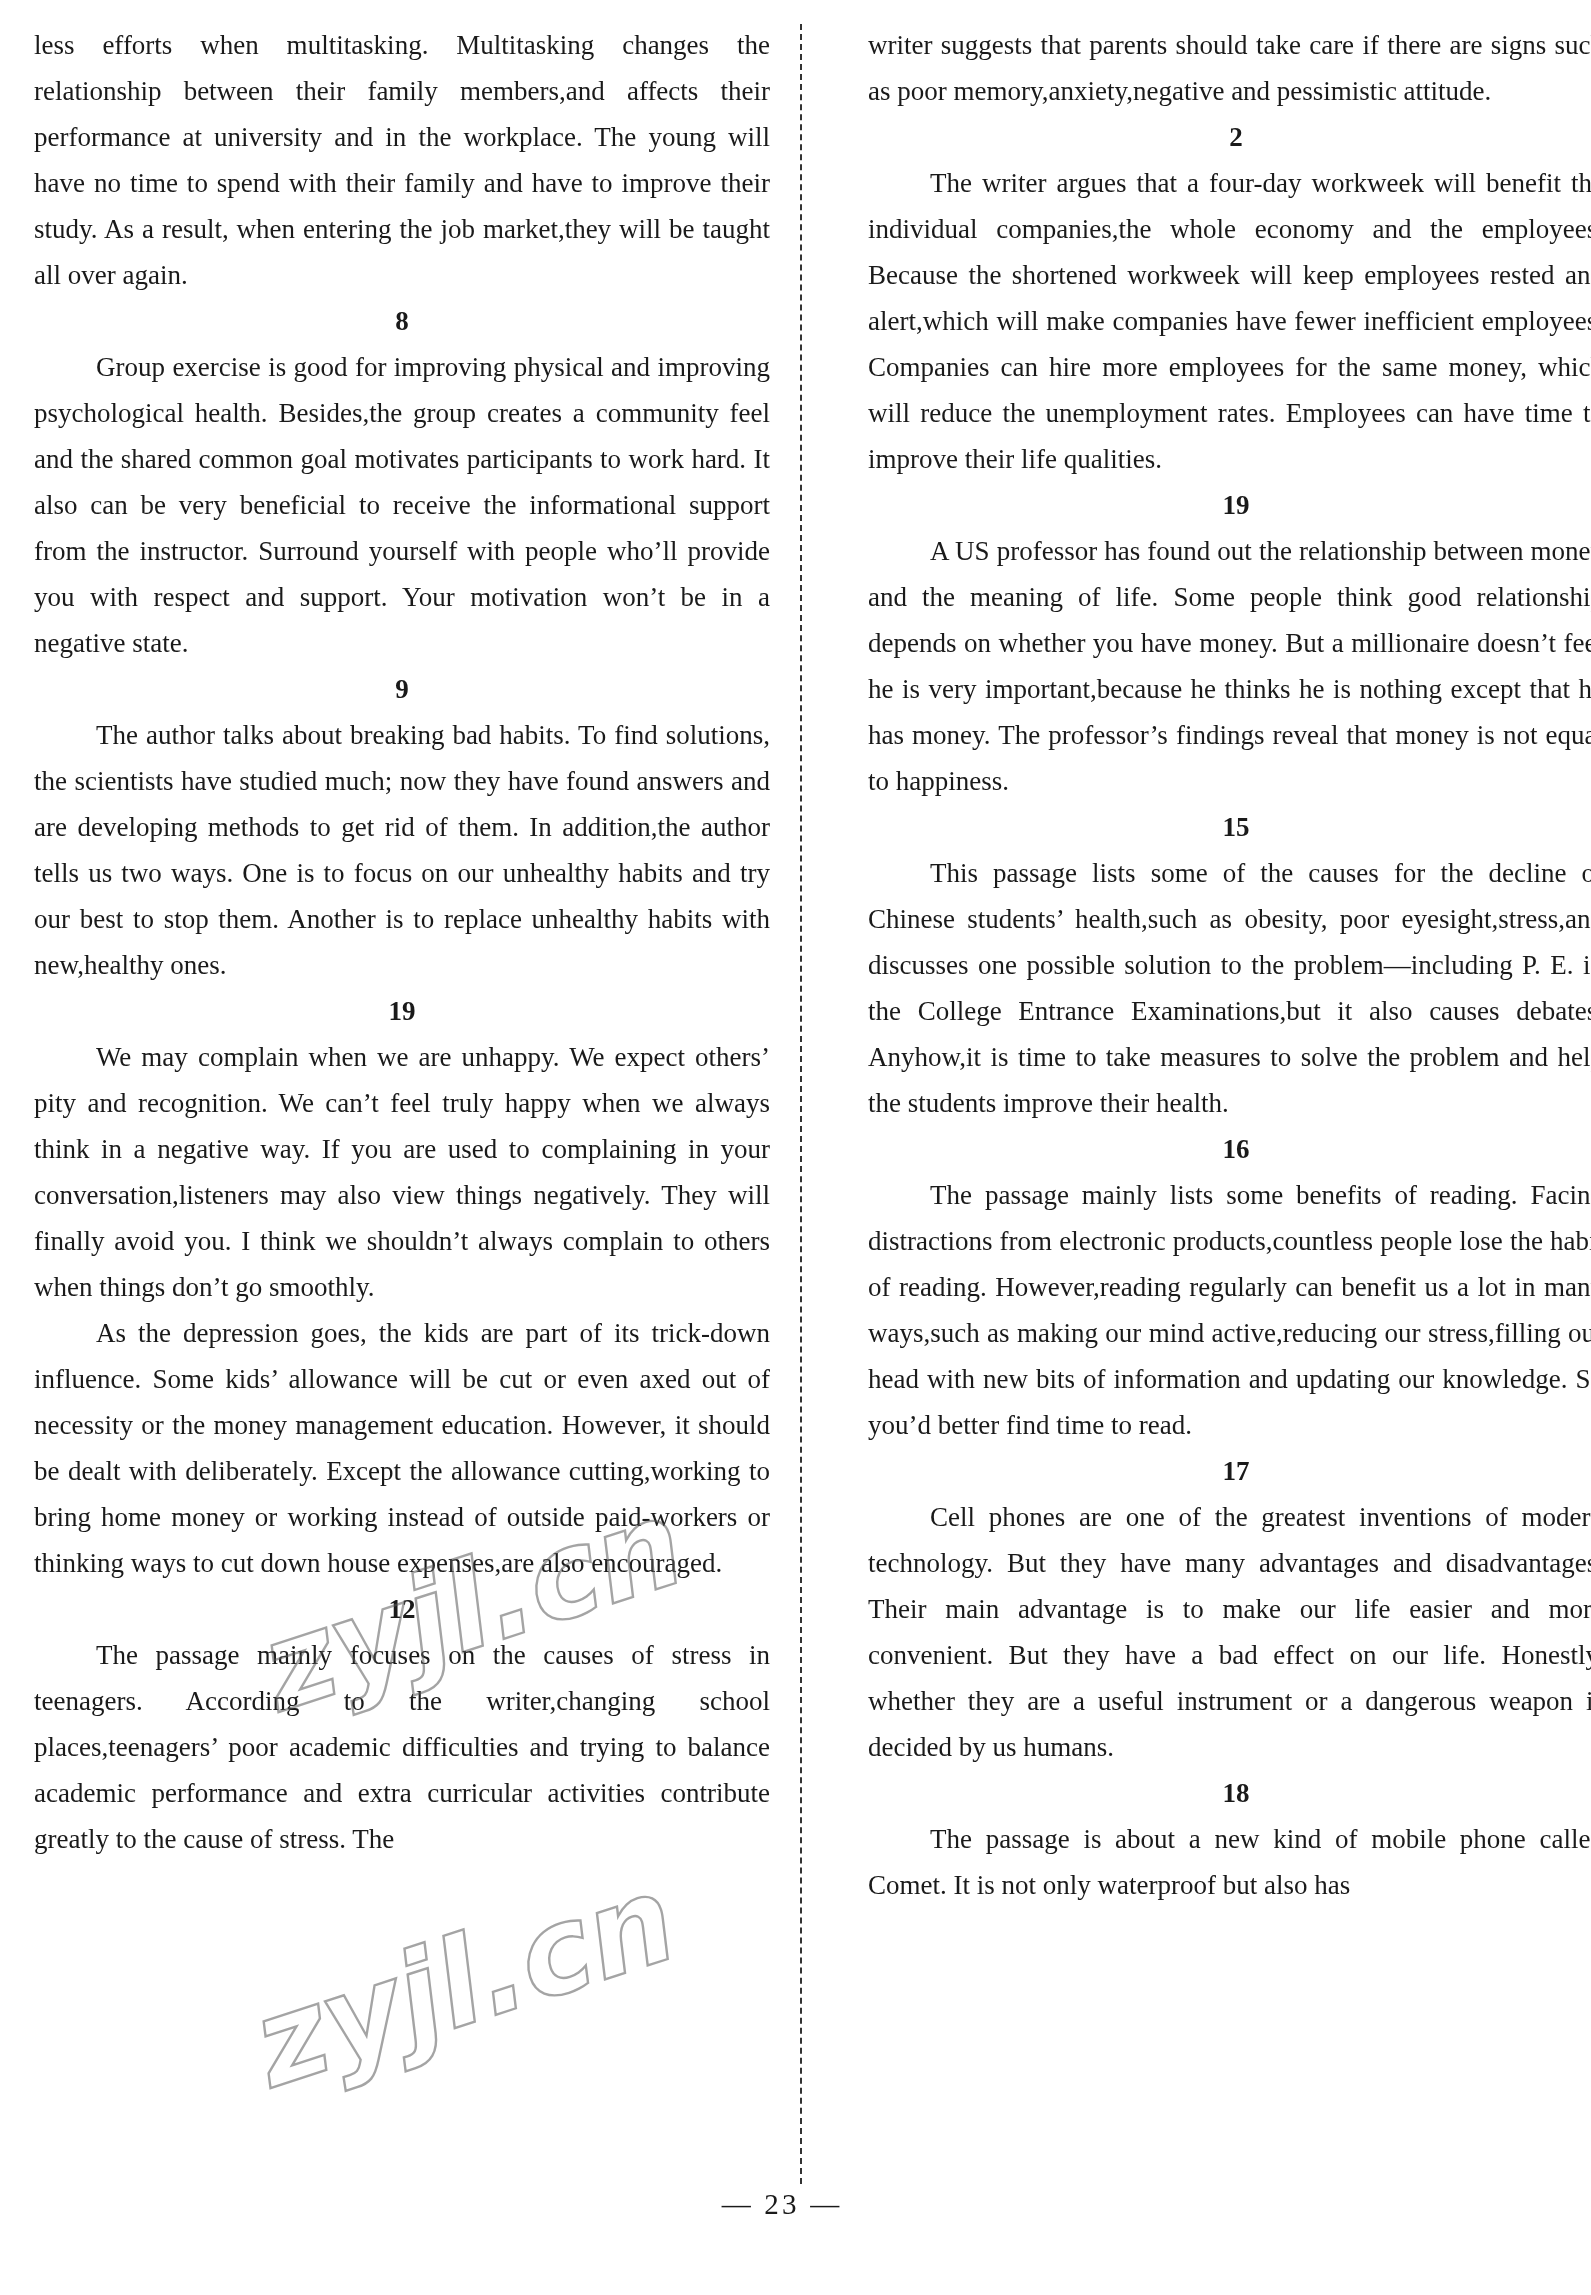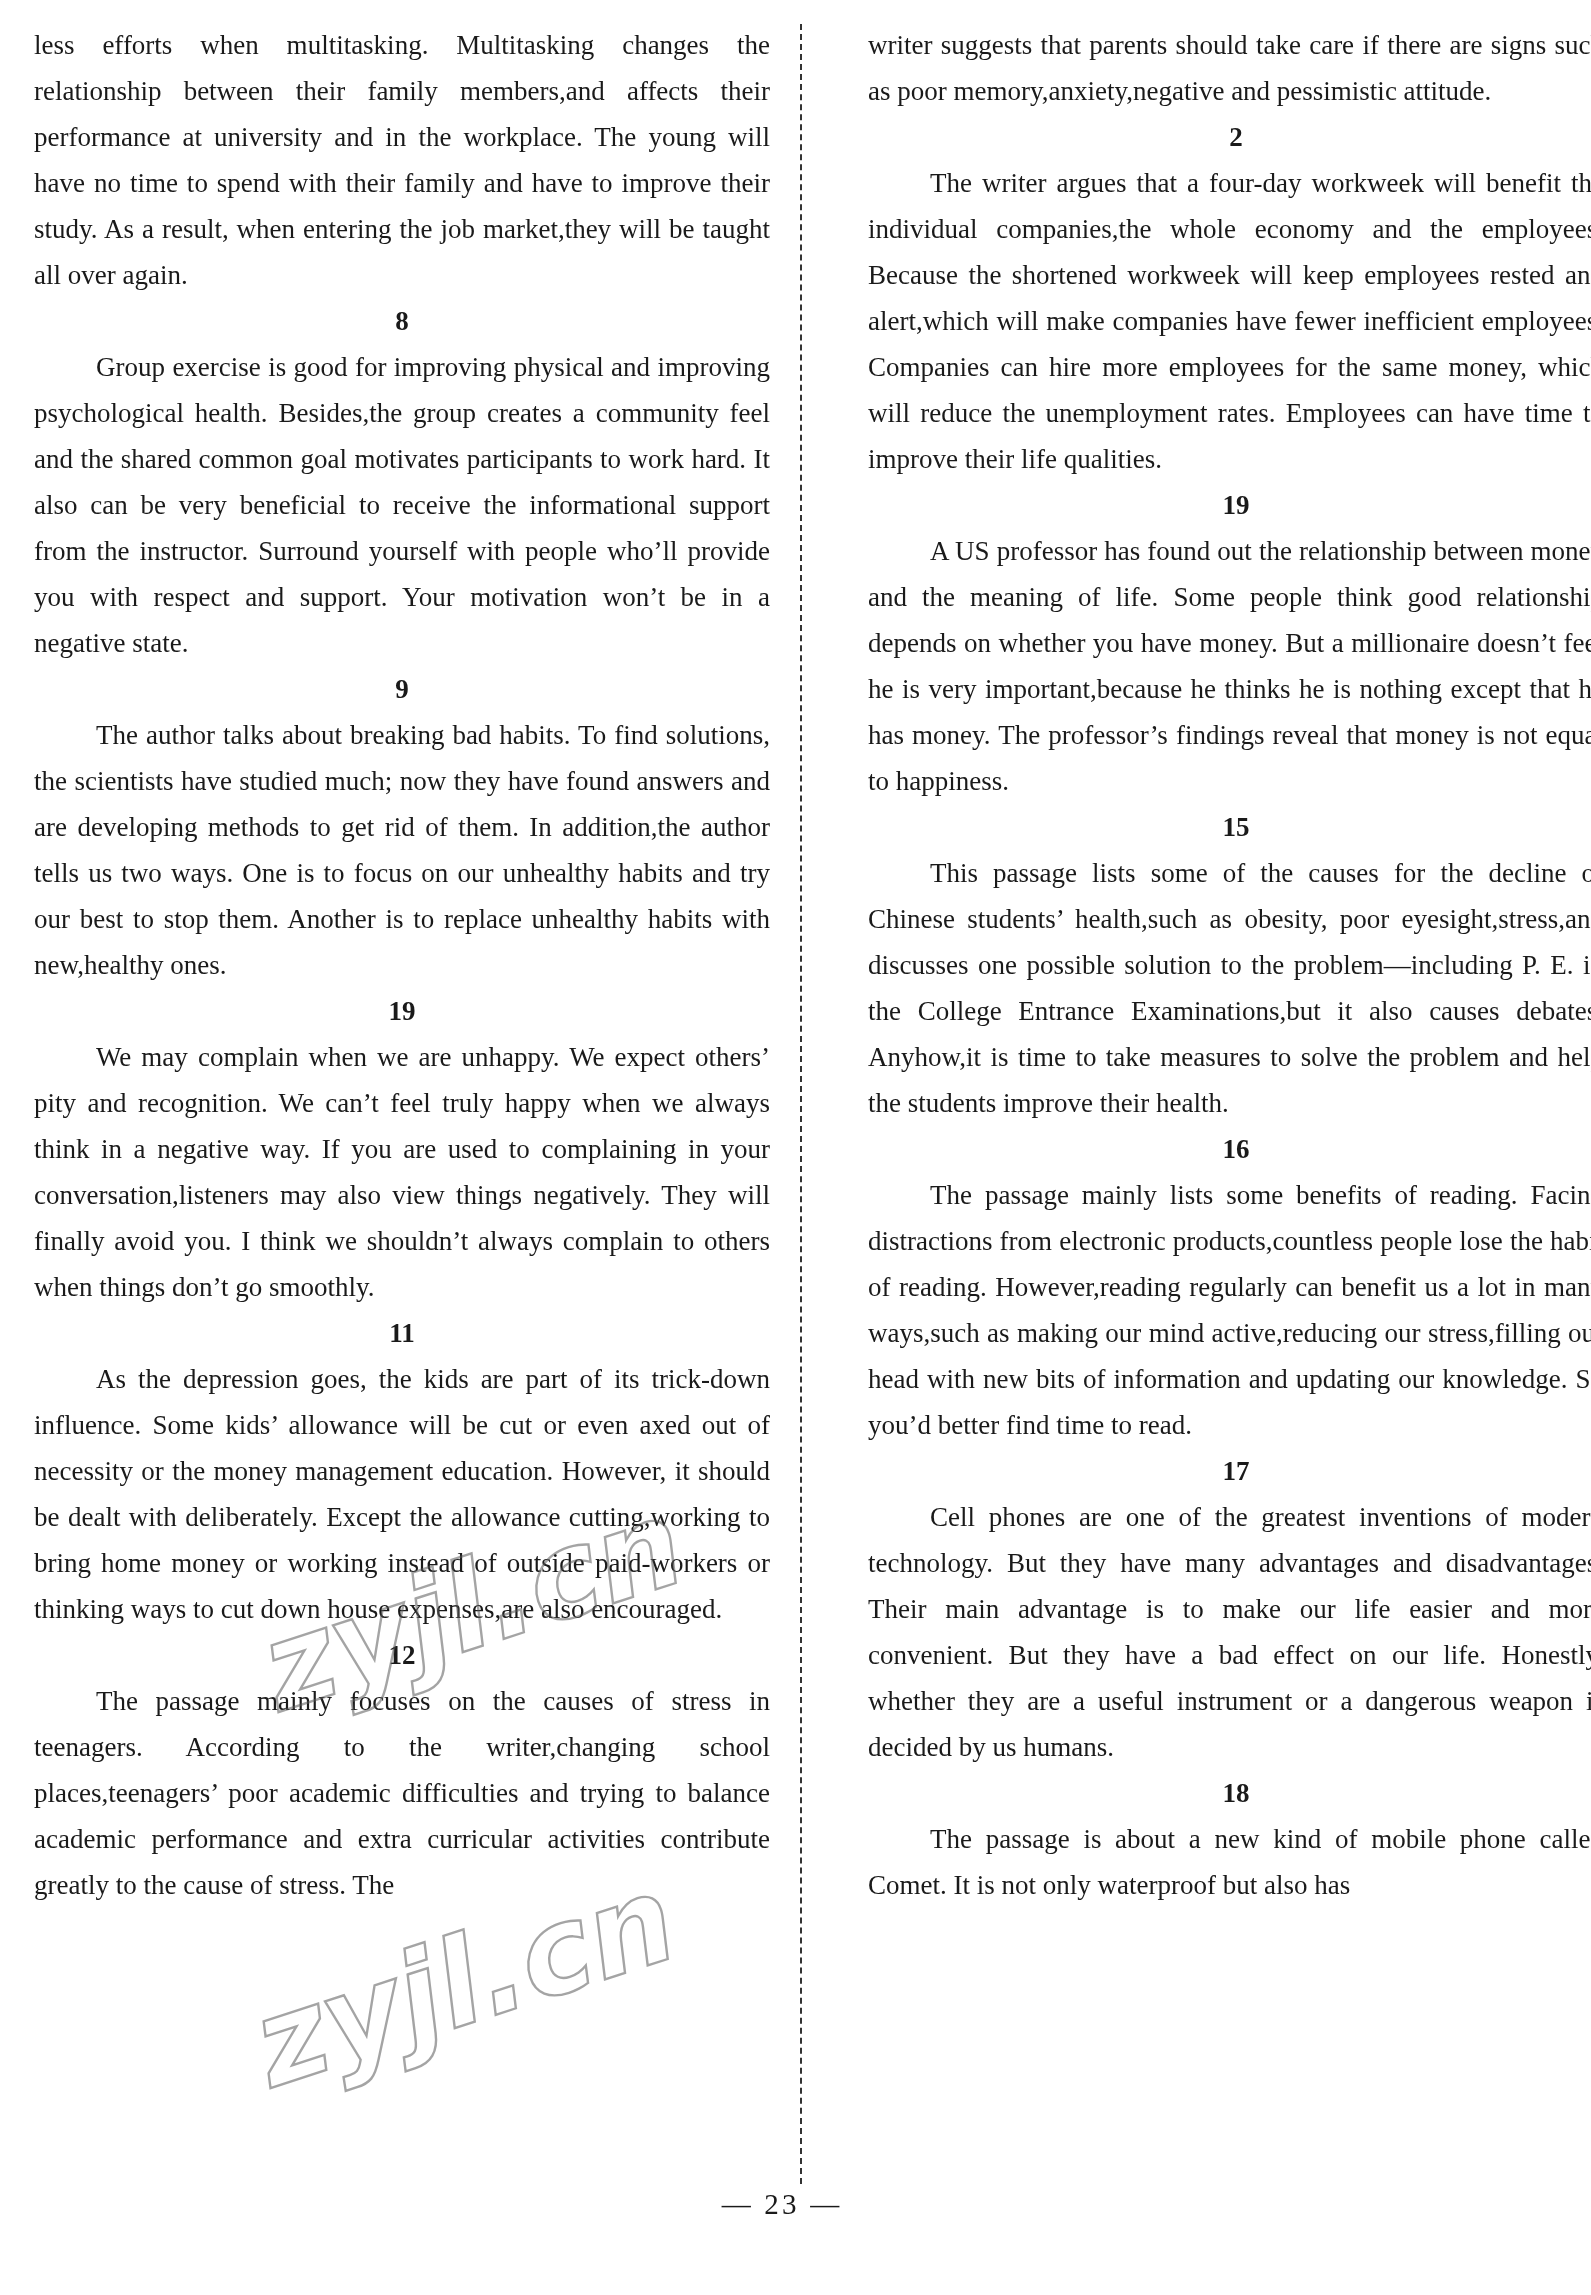--- a/index.html
+++ b/index.html
@@ -32,21 +32,20 @@
 
     <p class="num">8</p>
     <p class="para indent">Group exercise is good for improving physical and improving psychological health. Besides,the group creates a community feel and the shared common goal motivates participants to work hard. It also can be very beneficial to receive the informational support from the instructor. Surround yourself with people who’ll provide you with respect and support. Your motivation won’t be in a negative state.</p>
 
     <p class="num">9</p>
     <p class="para indent">The author talks about breaking bad habits. To find solutions, the scientists have studied much; now they have found answers and are developing methods to get rid of them. In addition,the author tells us two ways. One is to focus on our unhealthy habits and try our best to stop them. Another is to replace unhealthy habits with new,healthy ones.</p>
 
     <p class="num">19</p>
     <p class="para indent">We may complain when we are unhappy. We expect others’ pity and recognition. We can’t feel truly happy when we always think in a negative way. If you are used to complaining in your conversation,listeners may also view things negatively. They will finally avoid you. I think we shouldn’t always complain to others when things don’t go smoothly.</p>
 
-    <p class="num">11</p>
     <p class="para indent">As the depression goes, the kids are part of its trick-down influence. Some kids’ allowance will be cut or even axed out of necessity or the money management education. However, it should be dealt with deliberately. Except the allowance cutting,working to bring home money or working instead of outside paid-workers or thinking ways to cut down house expenses,are also encouraged.</p>
 
     <p class="num">12</p>
     <p class="para indent">The passage mainly focuses on the causes of stress in teenagers. According to the writer,changing school places,teenagers’ poor academic difficulties and trying to balance academic performance and extra curricular activities contribute greatly to the cause of stress. The</p>
   </div>
 
   <div class="col col-right">
     <p class="para">writer suggests that parents should take care if there are signs such as poor memory,anxiety,negative and pessimistic attitude.</p>
 
     <p class="num">2</p>

